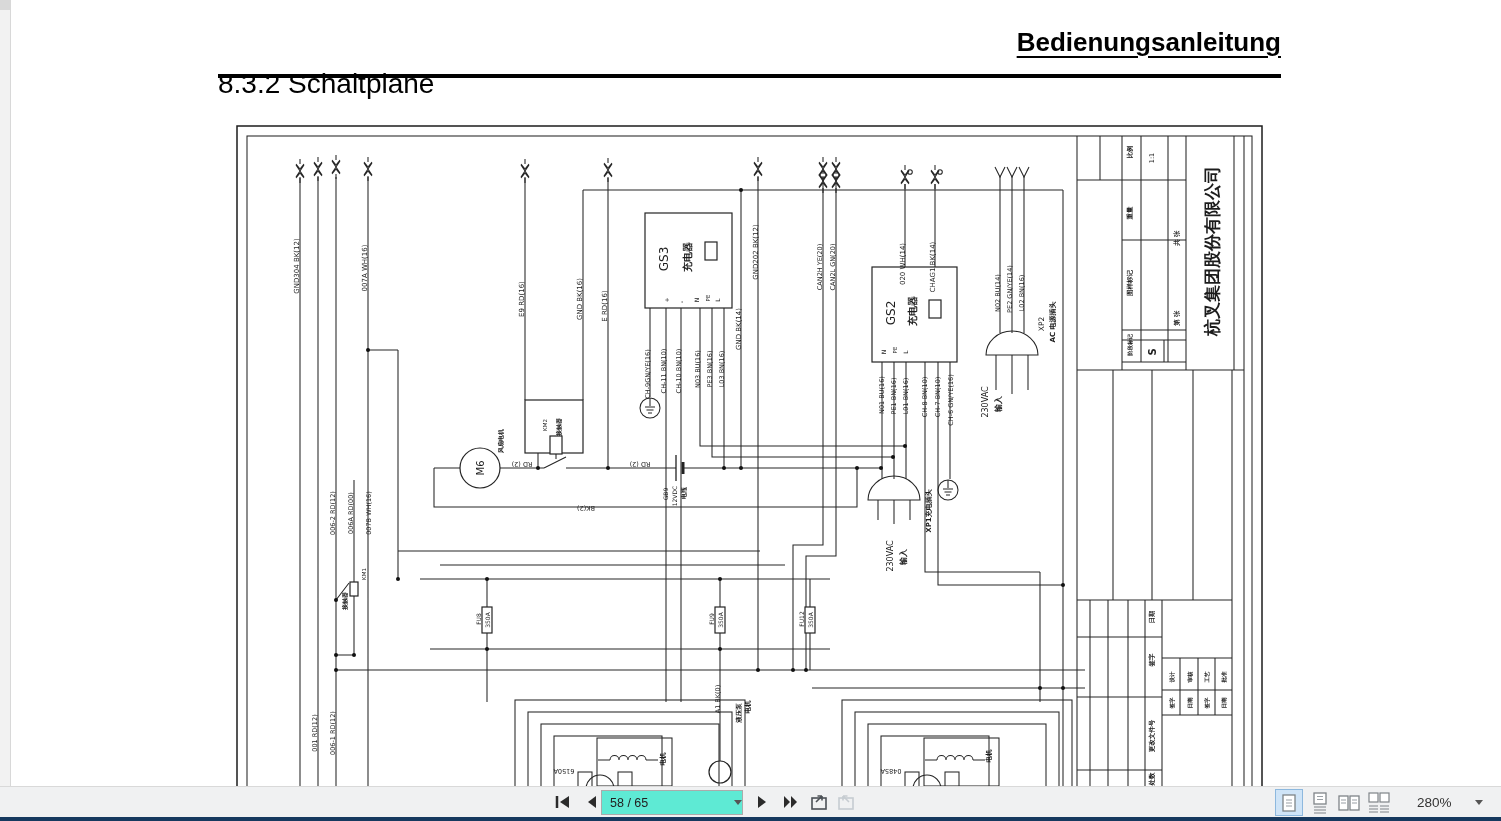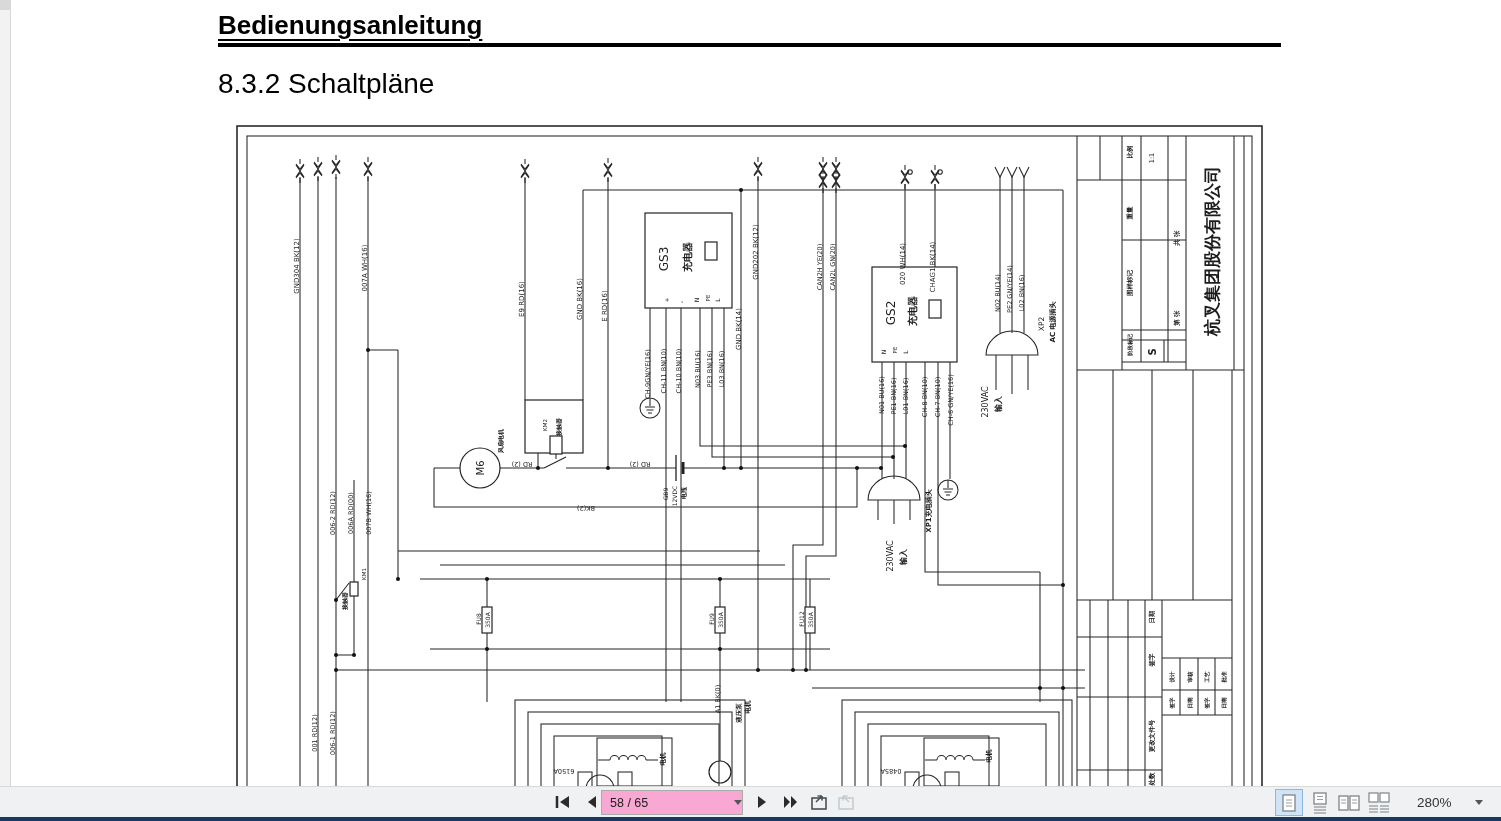--- a/index.html
+++ b/index.html
@@ -1,34 +1,34 @@
 <!DOCTYPE html>
 <html><head>
 <meta charset="utf-8">
 <style>
   html,body{margin:0;padding:0;}
   body{width:1501px;height:821px;background:#ffffff;position:relative;overflow:hidden;
        font-family:"Liberation Sans",sans-serif;}
   .gutter{position:absolute;left:0;top:0;width:10px;height:821px;background:#f2f2f2;border-right:1px solid #d8d8d8;}
   .gutter-corner{position:absolute;left:0;top:0;width:10px;height:10px;background:#d9d9d9;}
-  .doc-header{position:absolute;left:218px;top:10px;width:1063px;display:flex;justify-content:space-between;
-              border-bottom:4px solid #000;padding-bottom:2px;}
+  .doc-header{position:absolute;left:218px;top:27px;width:1063px;display:flex;justify-content:flex-end;
+              border-bottom:4px solid #000;padding-bottom:16px;}
   .doc-header .h{font-size:26px;font-weight:bold;color:#000;text-decoration:underline;
                  text-decoration-thickness:2px;text-underline-offset:5px;}
   .section-title{position:absolute;left:218px;top:68px;font-size:28px;font-weight:normal;color:#000;}
   .diagram-wrap{position:absolute;left:228px;top:117px;width:1040px;height:669px;background:#fff;}
   svg text{font-family:"DejaVu Sans",sans-serif;fill:#1c1c1c;}
   .ln{stroke:#262626;fill:none;stroke-width:1.05;}
   .ln2{stroke:#1d1d1d;fill:none;stroke-width:1.5;}
   .cmp{stroke:#242424;fill:#ffffff;stroke-width:1.2;}
   .dot{fill:#111;stroke:none;}
   
   .toolbar{position:absolute;left:0;top:786px;width:1501px;height:31px;background:#f0f1f2;border-top:1px solid #d9d9d9;}
   .tb-btn{position:absolute;top:3px;width:26px;height:24px;display:flex;align-items:center;justify-content:center;cursor:pointer;}
-  .page-box{position:absolute;left:601px;top:3px;width:140px;height:23px;background:#f9a8d4;border:1px solid #ababab;
+  .page-box{position:absolute;left:601px;top:3px;width:140px;height:23px;background:#5eead4;border:1px solid #ababab;
             display:flex;align-items:center;}
   .page-box input{border:none;outline:none;width:112px;font-size:12.5px;color:#222;padding-left:8px;background:transparent;
                   font-family:"Liberation Sans",sans-serif;}
   .caret{width:0;height:0;border-left:4px solid transparent;border-right:4px solid transparent;border-top:5px solid #555;}
   .layout-btn{position:absolute;top:3px;width:26px;height:25px;display:flex;align-items:center;justify-content:center;cursor:pointer;}
   .layout-btn.sel{background:#cfe4f7;outline:1px solid #8db8de;}
   .zoom-label{position:absolute;left:1417px;top:8px;font-size:13.5px;color:#333;}
   .zoom-caret{position:absolute;left:1475px;top:13px;}
   .bottom-strip{position:absolute;left:0;top:817px;width:1501px;height:4px;background:#16395f;}
 </style>

